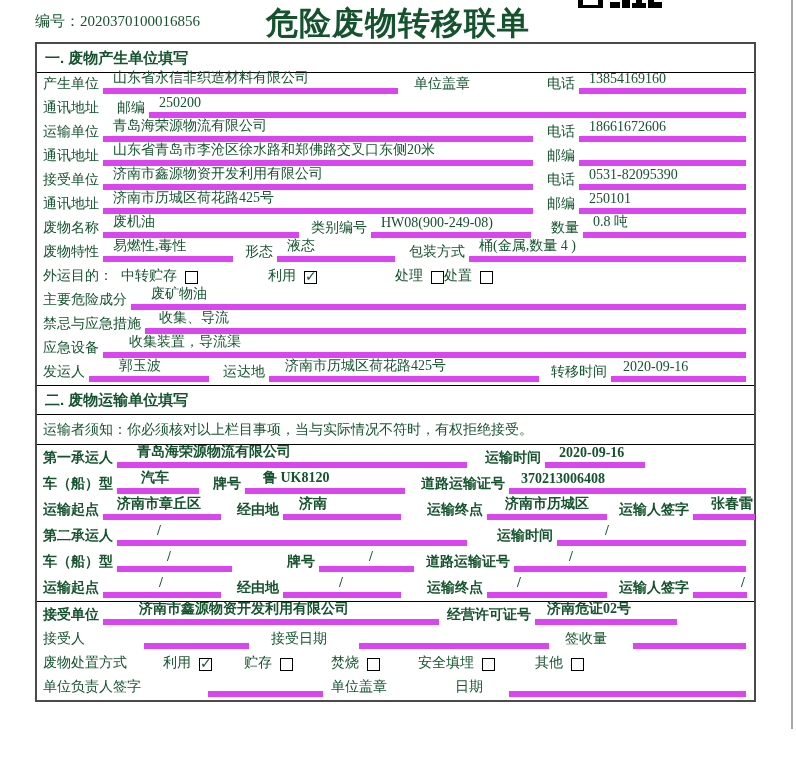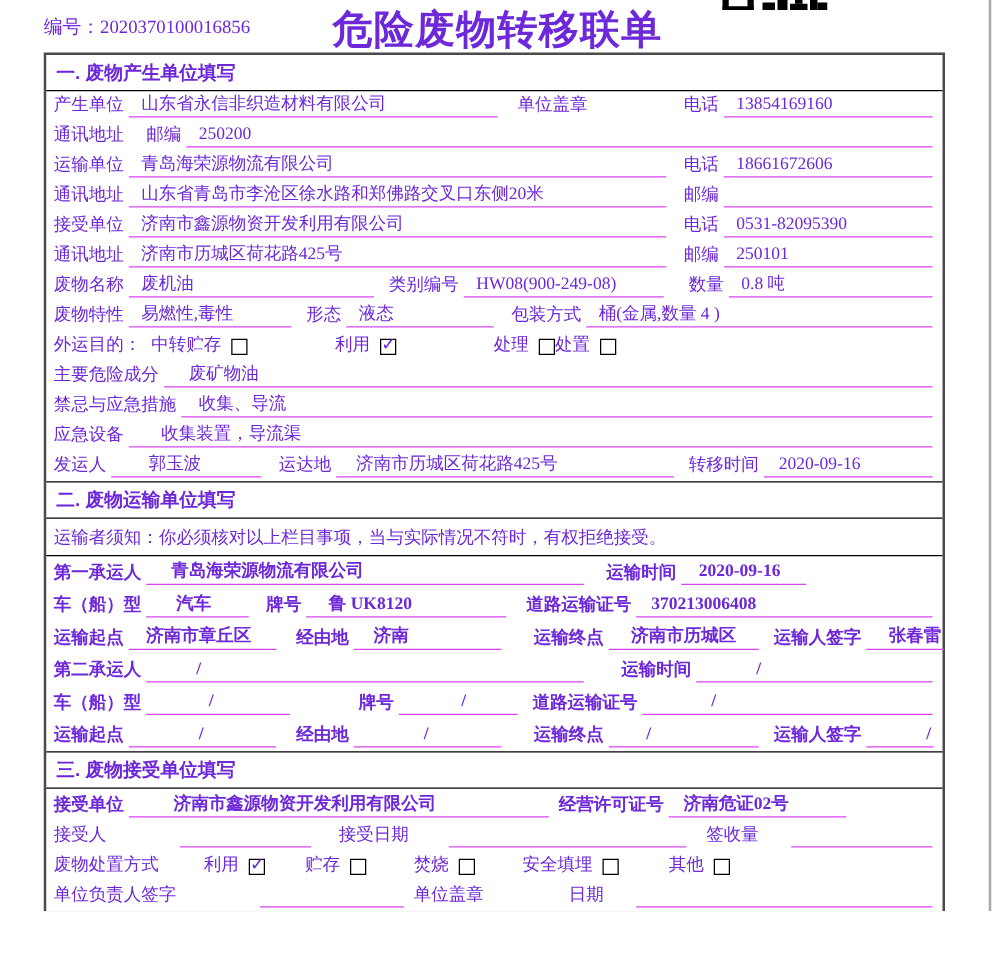--- a/index.html
+++ b/index.html
@@ -1,37 +1,37 @@
 <!DOCTYPE html>
 <html><head>
 <meta charset="utf-8">
 <style>
   * { margin:0; padding:0; box-sizing:border-box; }
   html,body { background:#fff; }
   .page {
     position:relative; width:796px; height:729px; background:#ffffff;
     font-family:"Liberation Serif","DejaVu Serif",serif;
-    font-size:14px; color:#6d28d9; overflow:hidden;
+    font-size:14px; color:#14532d; overflow:hidden;
   }
   .edge-line { position:absolute; left:791px; top:0; width:2px; height:768px; background:#a9a9a9; }
   .doc-header { position:relative; height:40px; padding:0 40px 0 35px; }
   .serial { position:absolute; left:35px; top:12px; font-size:15px; white-space:nowrap; }
   .doc-title { position:absolute; left:0; right:0; top:2px; text-align:center; font-size:32px; font-weight:bold; letter-spacing:1px; }
   .qr { position:absolute; left:574px; top:0; width:88px; height:9px; }
 
   .form { position:absolute; left:35px; top:42px; width:721px; border:2px solid #4a4a4a; background:#fff; }
   .sec { border-bottom:1px solid #000; }
   .sec:last-child { border-bottom:none; }
   .sec-h { font-weight:bold; font-size:15px; padding:5px 8px 4px 8px; border-bottom:1px solid #000;
            font-family:"Liberation Sans","DejaVu Sans",sans-serif; }
   .notice-row { padding:6px 8px 5px 6px; border-bottom:1px solid #000; white-space:nowrap; }
   .row { display:flex; align-items:flex-end; height:24px; padding:0 8px 3px 6px; white-space:nowrap; }
   .row.tall { height:26px;font-weight:bold; }
   .lbl { flex:none; margin-right:4px; padding-bottom:1px; }
-  .val { flex:none; border-bottom:1px solid #d946ef; padding:0 2px 1px 10px; min-height:18px; }
+  .val { flex:none; border-bottom:6px solid #d946ef; padding:0 2px 1px 10px; min-height:18px; }
   .val.fill { flex:1 1 auto; }
   .plain { flex:none; padding-bottom:1px; }
   .spacer { flex:1 1 auto; }
   .opt { flex:none; display:flex; align-items:center; padding-bottom:1px; }
   .opt-t { margin-right:8px; }
   .cb { display:inline-block; width:13px; height:13px; border:1.5px solid #000; position:relative; top:1px; }
   .cb.checked::after { content:"✓"; position:absolute; left:0px; top:-4px; font-size:14px; font-weight:bold;
                        font-family:"DejaVu Sans",sans-serif; }
   .print-time { position:absolute; left:37px; top:750px; font-size:14.5px; white-space:nowrap; }
 </style>
@@ -222,21 +222,20 @@
         <span class="lbl" style="margin-left:16px">经由地</span>
         <span class="val" style="width:118px;padding-left:56px">/</span>
         <span class="lbl" style="margin-left:26px">运输终点</span>
         <span class="val" style="width:120px;padding-left:30px">/</span>
         <span class="lbl" style="margin-left:12px">运输人签字</span>
         <span class="val fill" style="padding-left:48px">/</span>
       </div>
     </div>
 
     <div class="sec">
-      <div class="sec-h">三. 废物接受单位填写</div>
 
       <div class="row tall">
         <span class="lbl">接受单位</span>
         <span class="val" style="width:336px;padding-left:36px">济南市鑫源物资开发利用有限公司</span>
         <span class="lbl" style="margin-left:8px">经营许可证号</span>
         <span class="val" style="width:142px;padding-left:12px">济南危证02号</span>
         <span class="spacer"></span>
       </div>
 
       <div class="row">

